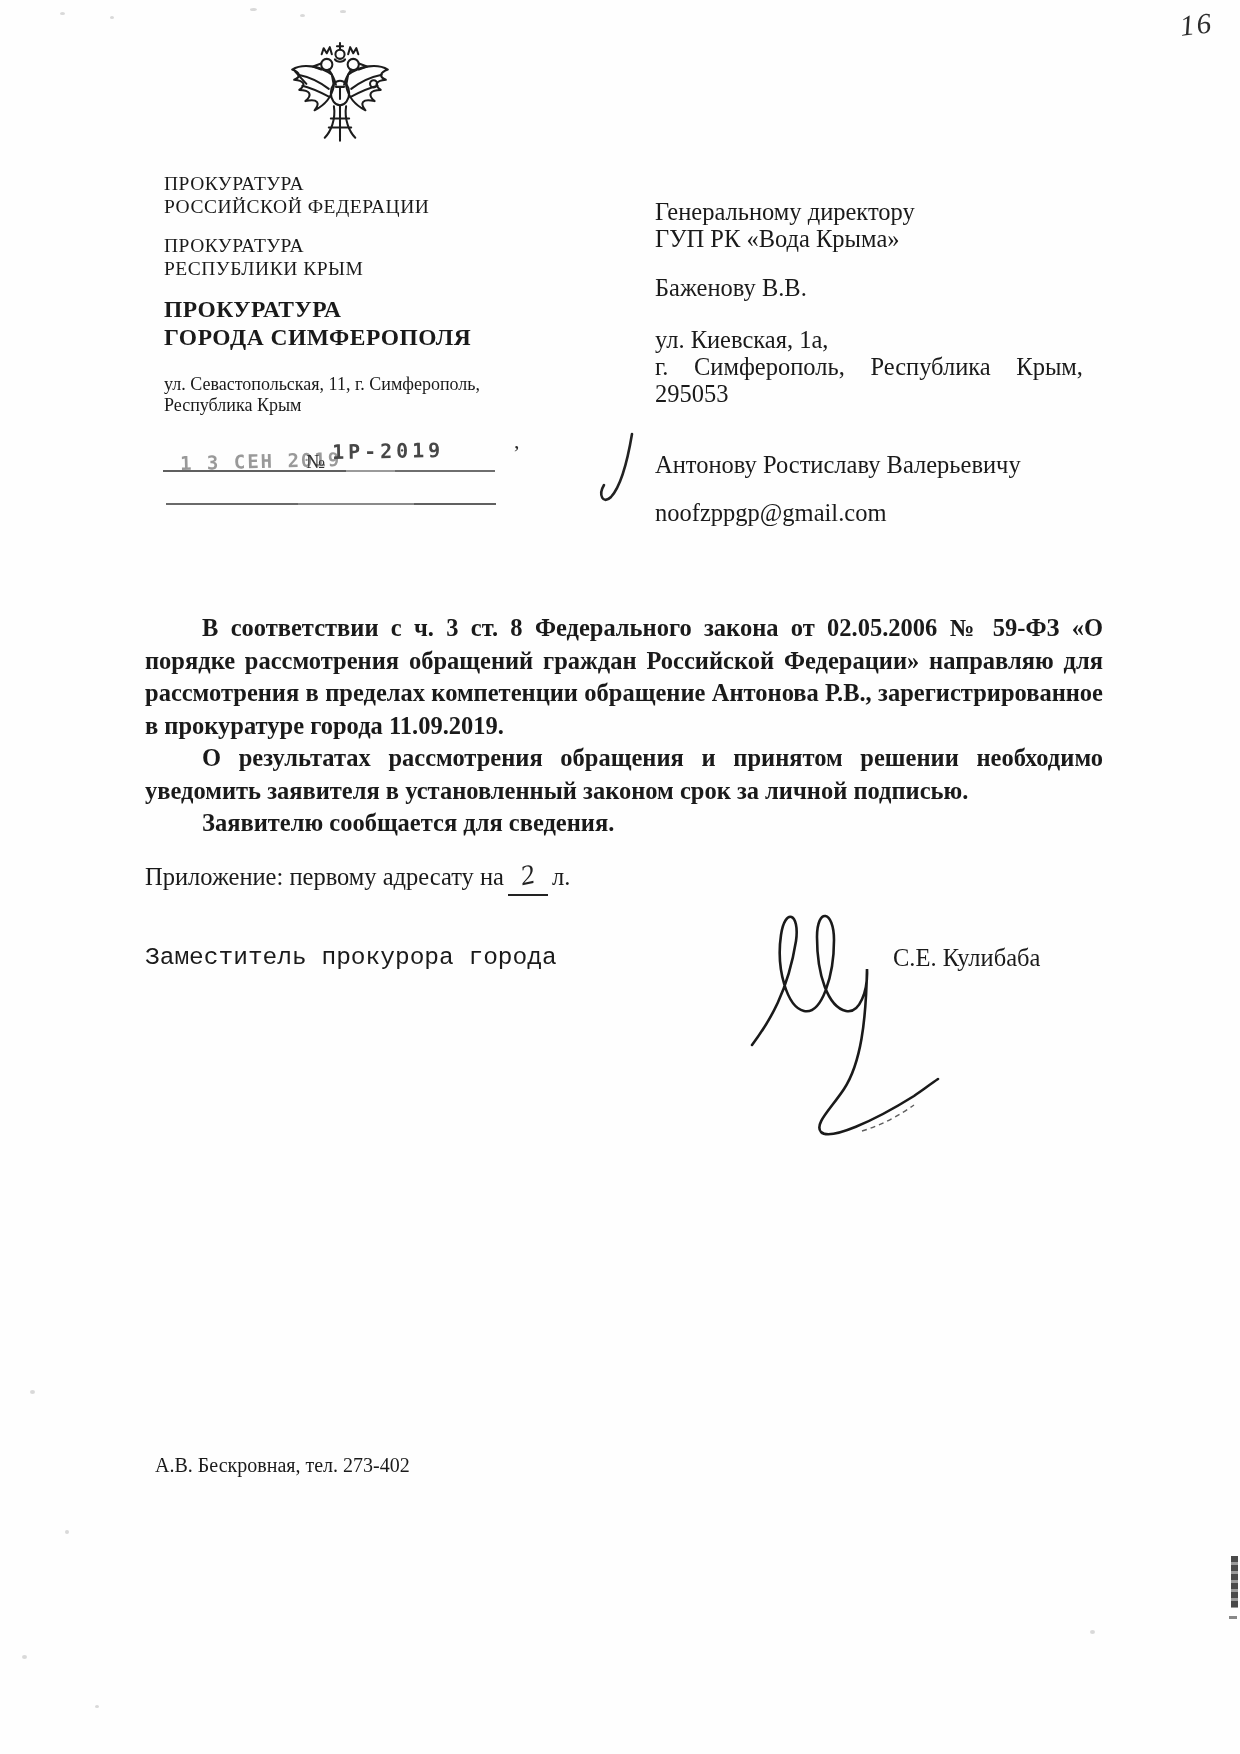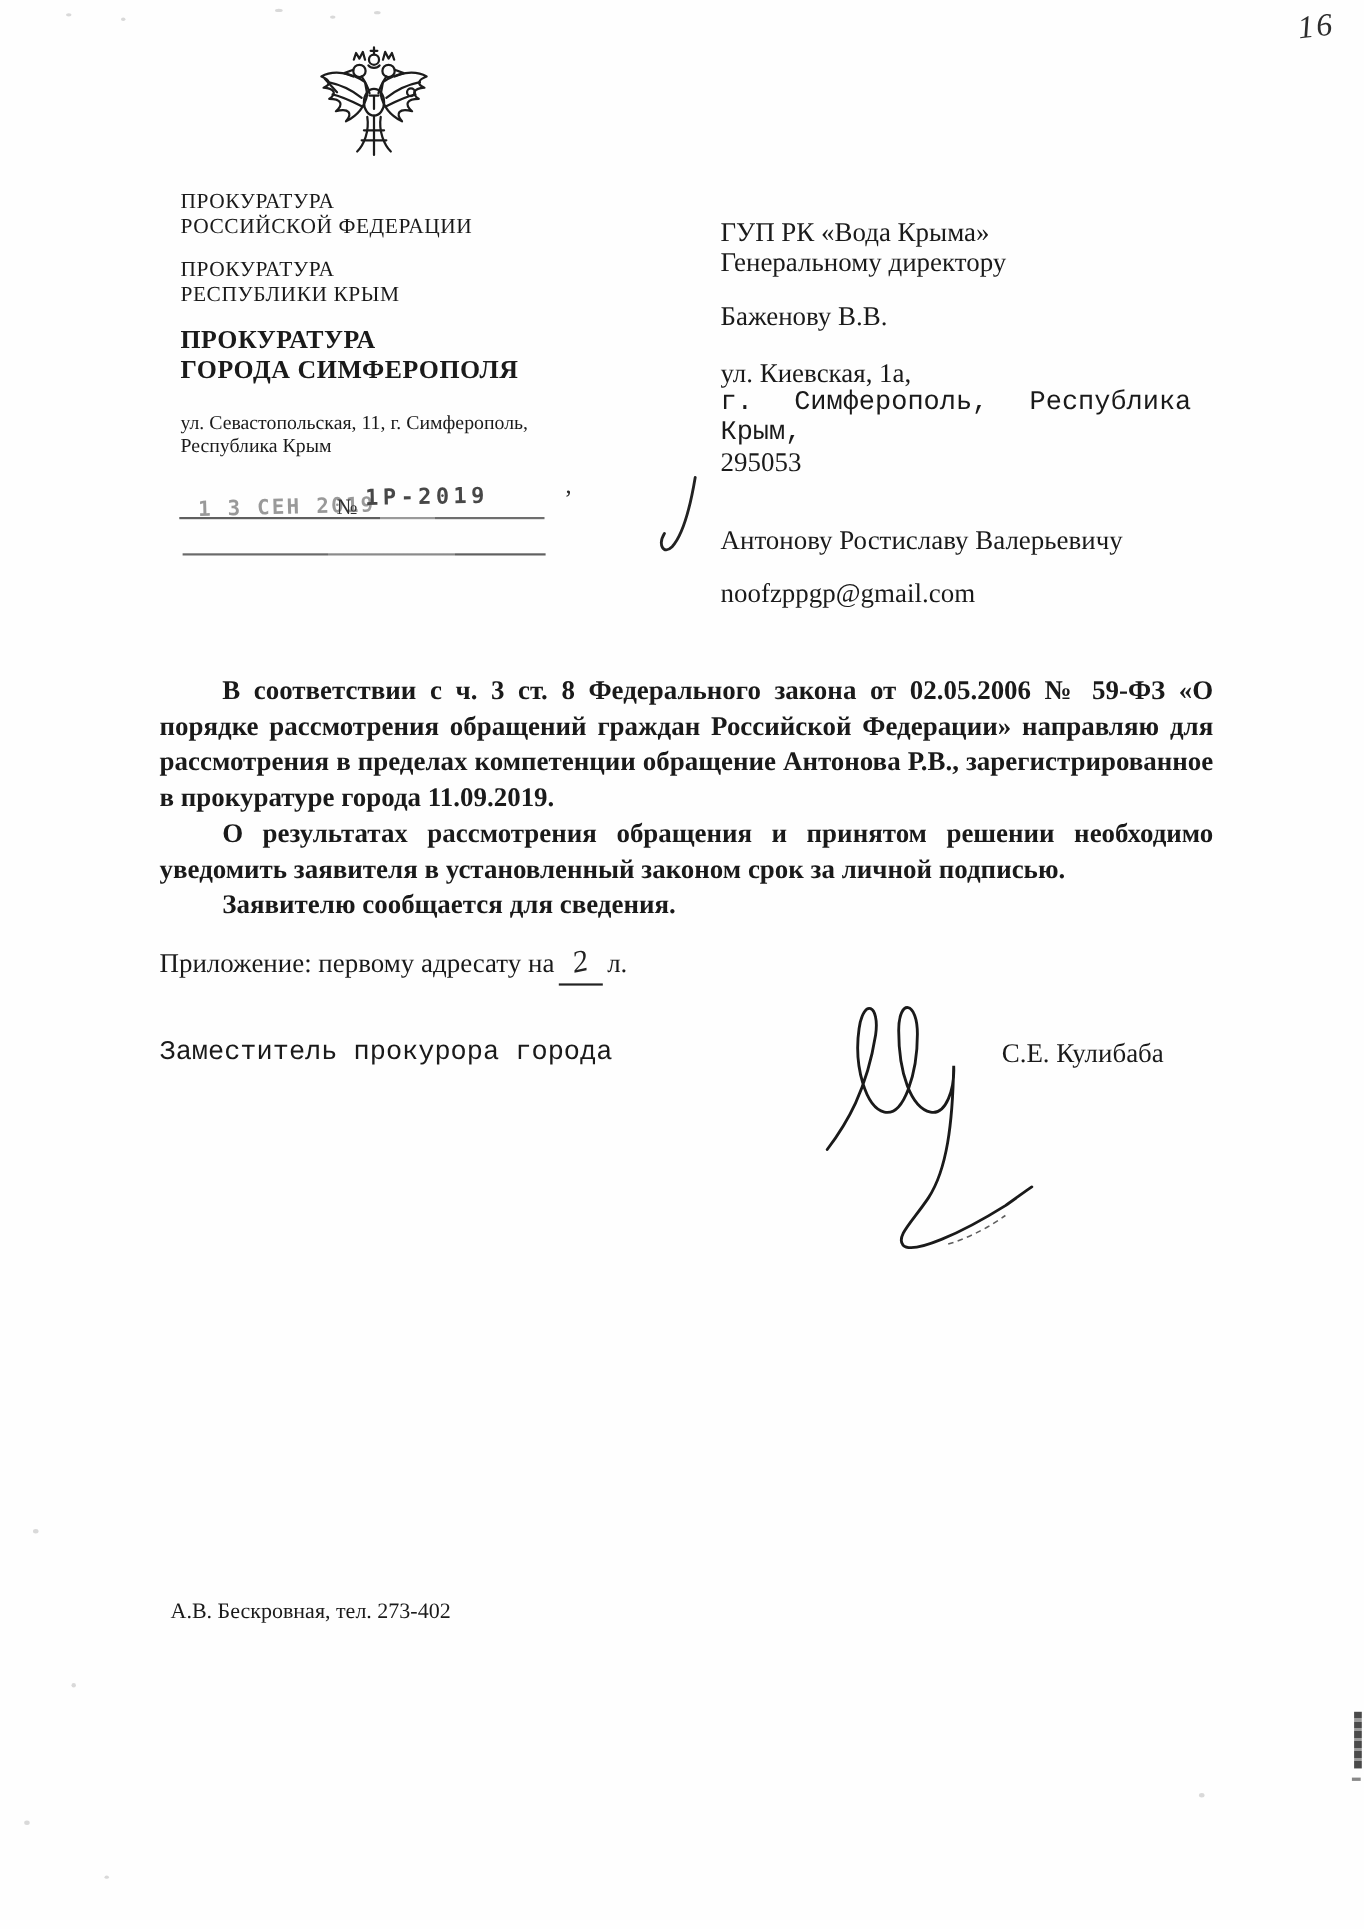--- a/index.html
+++ b/index.html
@@ -38,36 +38,36 @@
     position:absolute; left:184px; top:1px; font-family:"DejaVu Sans Mono",monospace;
     font-size:20px; font-weight:bold; color:#474747; letter-spacing:4px; transform:rotate(-1deg);
   }
   .rule1 { position:absolute; left:15px; top:32px; width:332px; height:2px;
     background:linear-gradient(90deg,#5f5f5f 0 55%,#9a9a9a 55% 70%,#6e6e6e 70% 100%); }
   .rule2 { position:absolute; left:18px; top:65px; width:330px; height:2px;
     background:linear-gradient(90deg,#6a6a6a 0 40%,#8a8a8a 40% 75%,#606060 75% 100%); }
   
   .recipient { position:absolute; left:655px; top:198px; width:428px; font-size:24.5px; line-height:27px; }
   .r-gap1 { height:22px; } .r-gap2 { height:25px; } .r-gap3 { height:44px; } .r-gap4 { height:21px; }
-  .r-just { text-align:justify; text-align-last:justify;font-family:Liberation Mono, monospace; }
+  .r-just { text-align:justify; text-align-last:justify; }
   .checkmark { position:absolute; left:597px; top:430px; width:38px; height:80px; }
   
   .body-text { position:absolute; left:145px; top:612px; width:958px;
     font-size:24.5px; line-height:32.5px; text-align:justify;font-weight:bold; }
   .body-text p { text-indent:57px; }
   .attachment { position:absolute; left:145px; top:862px; font-size:24.5px; }
   .hand-two {
     display:inline-block; width:40px; border-bottom:2px solid #222; text-align:center;
     vertical-align:-2px; margin:0 4px;
   }
   .hand-two span { display:inline-block; font-style:italic; font-size:28px;
     transform:rotate(-12deg) translateY(-3px); color:#222; }
   
   .sig-title { position:absolute; left:145px; top:944px; font-size:24.5px;font-family:Liberation Mono, monospace; }
-  .sig-name  { position:absolute; left:893px; top:944px; width:165px; text-align:right; font-size:24.5px; }
+  .sig-name  { position:absolute; left:893px; top:944px; width:165px; font-size:24.5px; }
   .signature-svg { position:absolute; left:742px; top:893px; width:200px; height:245px; }
   
   .footer { position:absolute; left:155px; top:1434px; font-size:20px;margin-top:20px; }
 </style>
 </head>
 <body>
 
 <div class="page">
 
   <div class="speck" style="left:60px;top:12px;width:5px;height:3px"></div>
@@ -135,22 +135,22 @@
 
   <div class="stamp-area">
     <div class="date-stamp">1 3 СЕН 2019</div>
     <div class="num-sign">№</div>
     <div class="ref-stamp">1Р-2019</div>
     <div class="rule1"></div>
     <div class="rule2"></div>
   </div>
 
   <div class="recipient">
+    <div>Генеральному директору</div>
     <div>ГУП РК «Вода Крыма»</div>
-    <div>Генеральному директору</div>
     <div class="r-gap1"></div>
     <div>Баженову В.В.</div>
     <div class="r-gap2"></div>
     <div>ул. Киевская, 1а,</div>
     <div class="r-just">г. Симферополь, Республика Крым,</div>
     <div>295053</div>
     <div class="r-gap3"></div>
     <div>Антонову Ростиславу Валерьевичу</div>
     <div class="r-gap4"></div>
     <div>noofzppgp@gmail.com</div>

